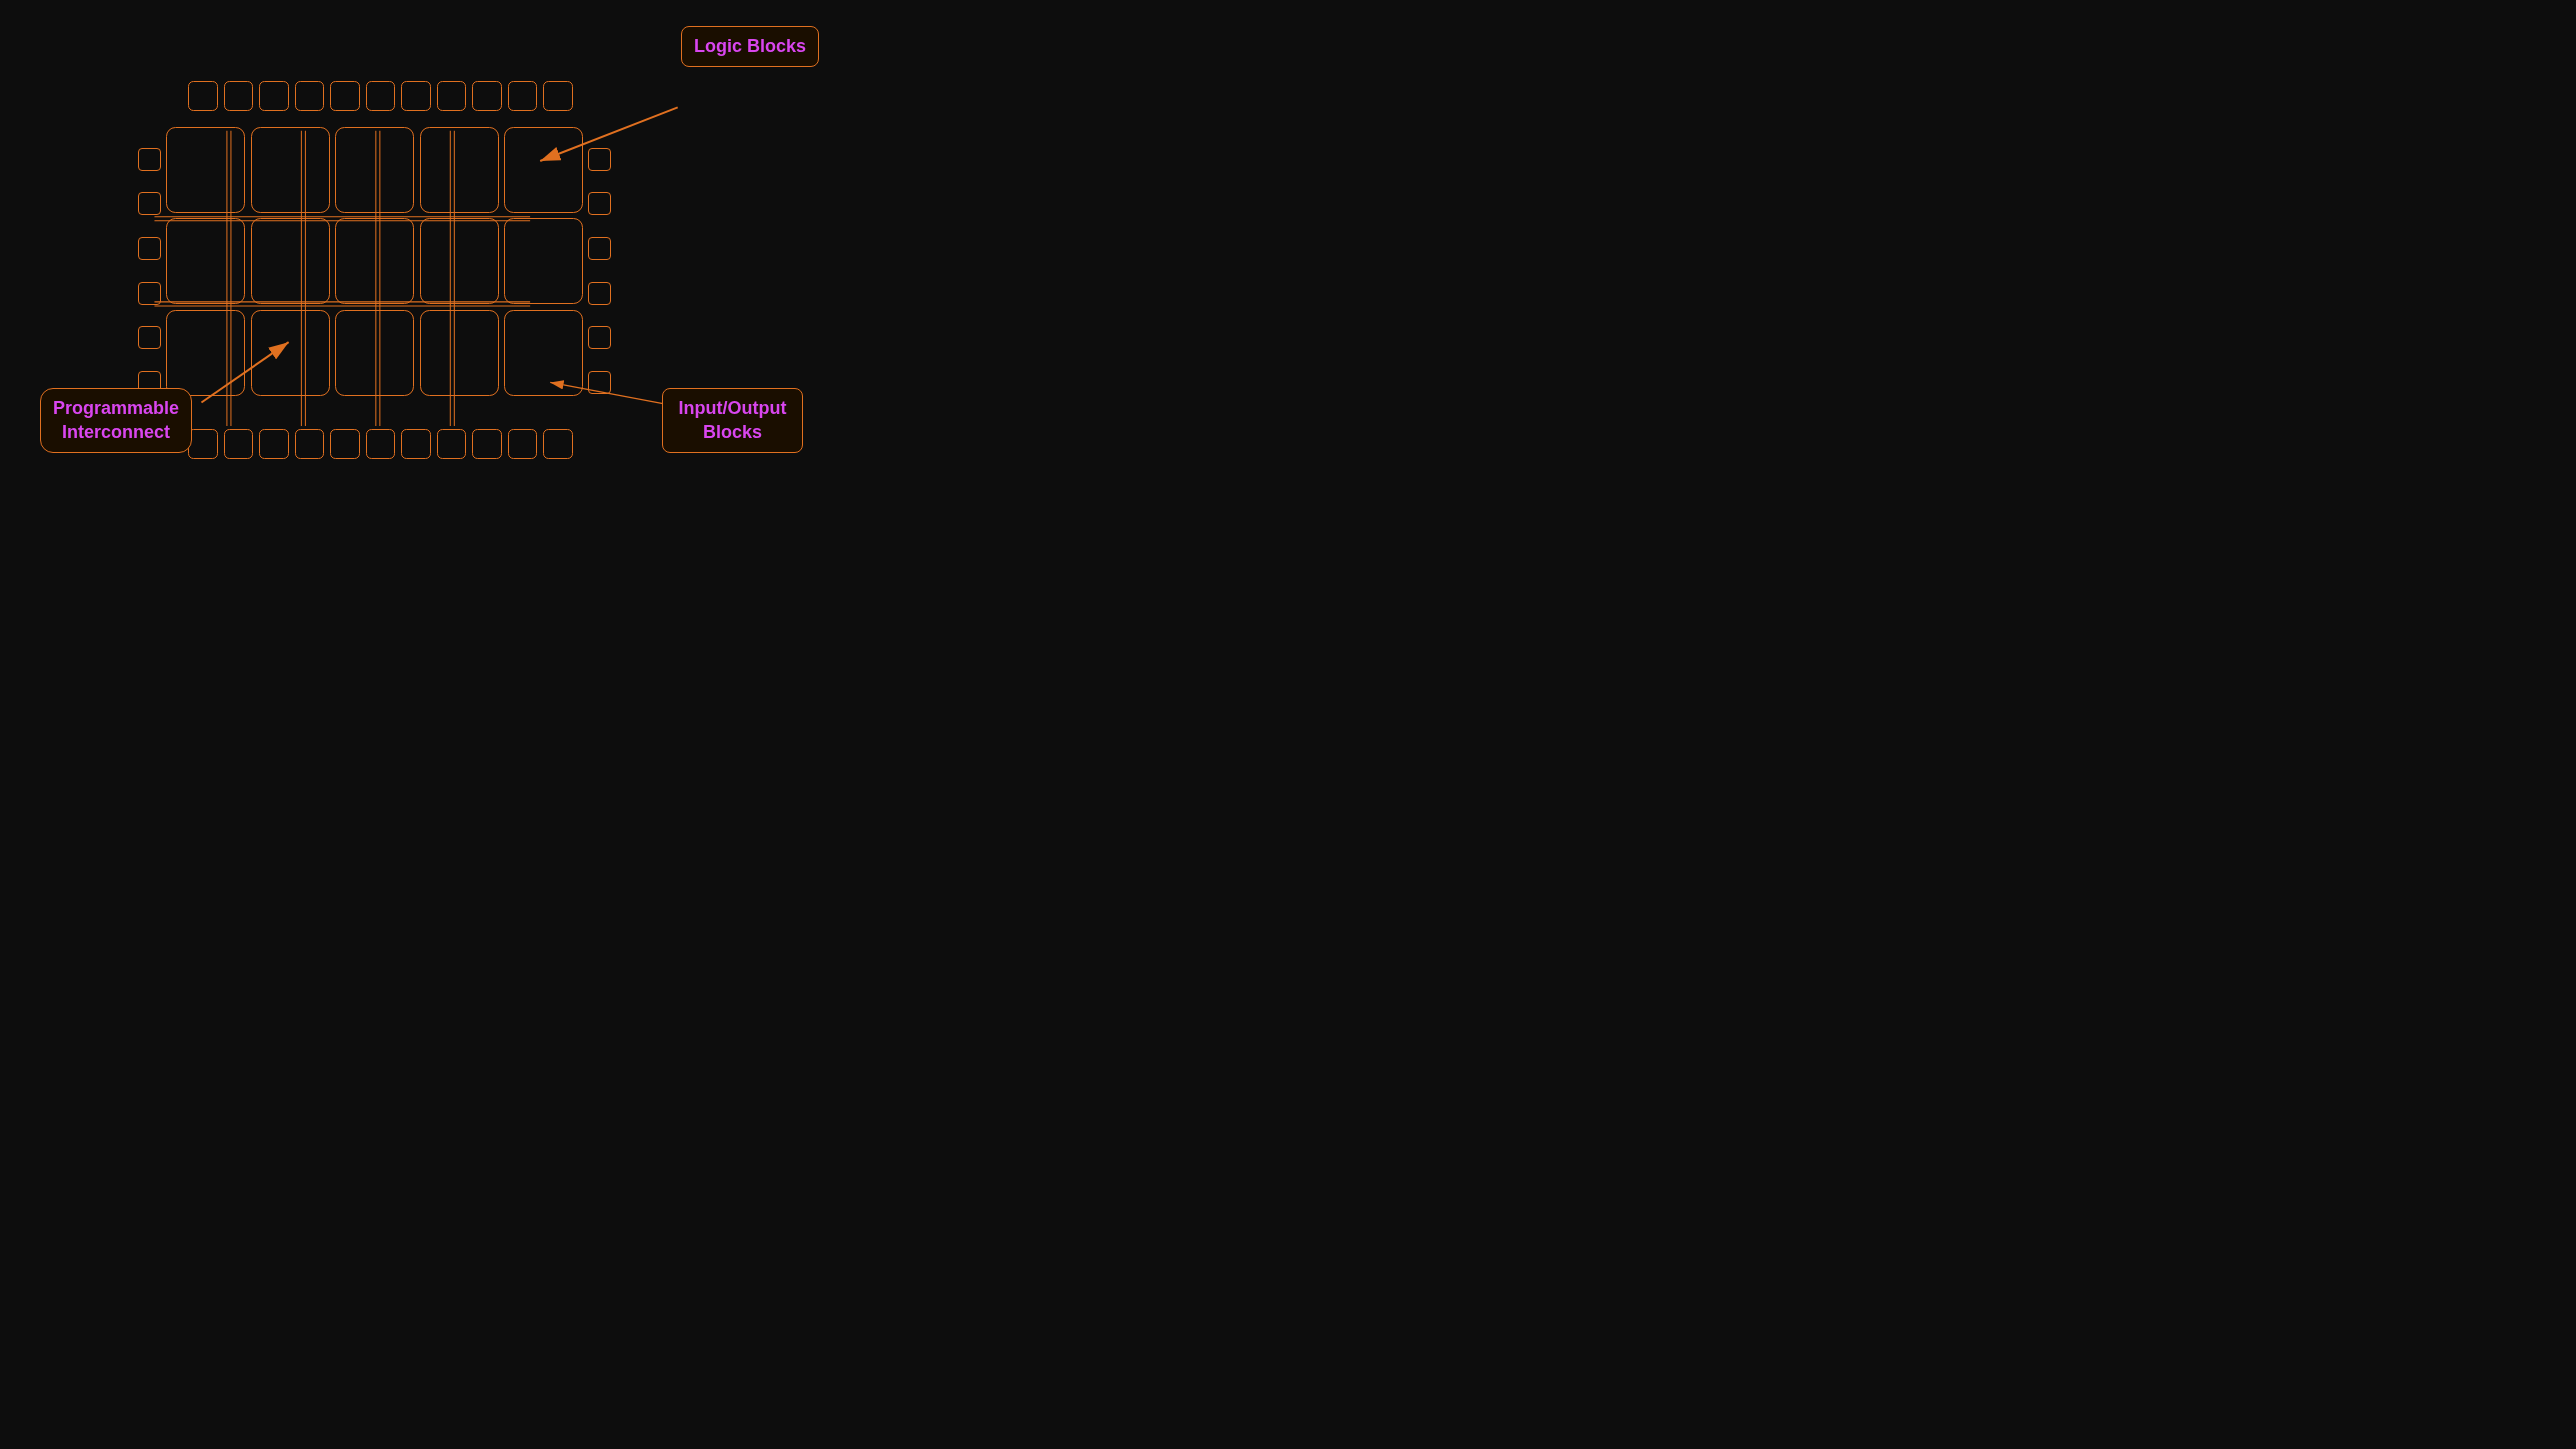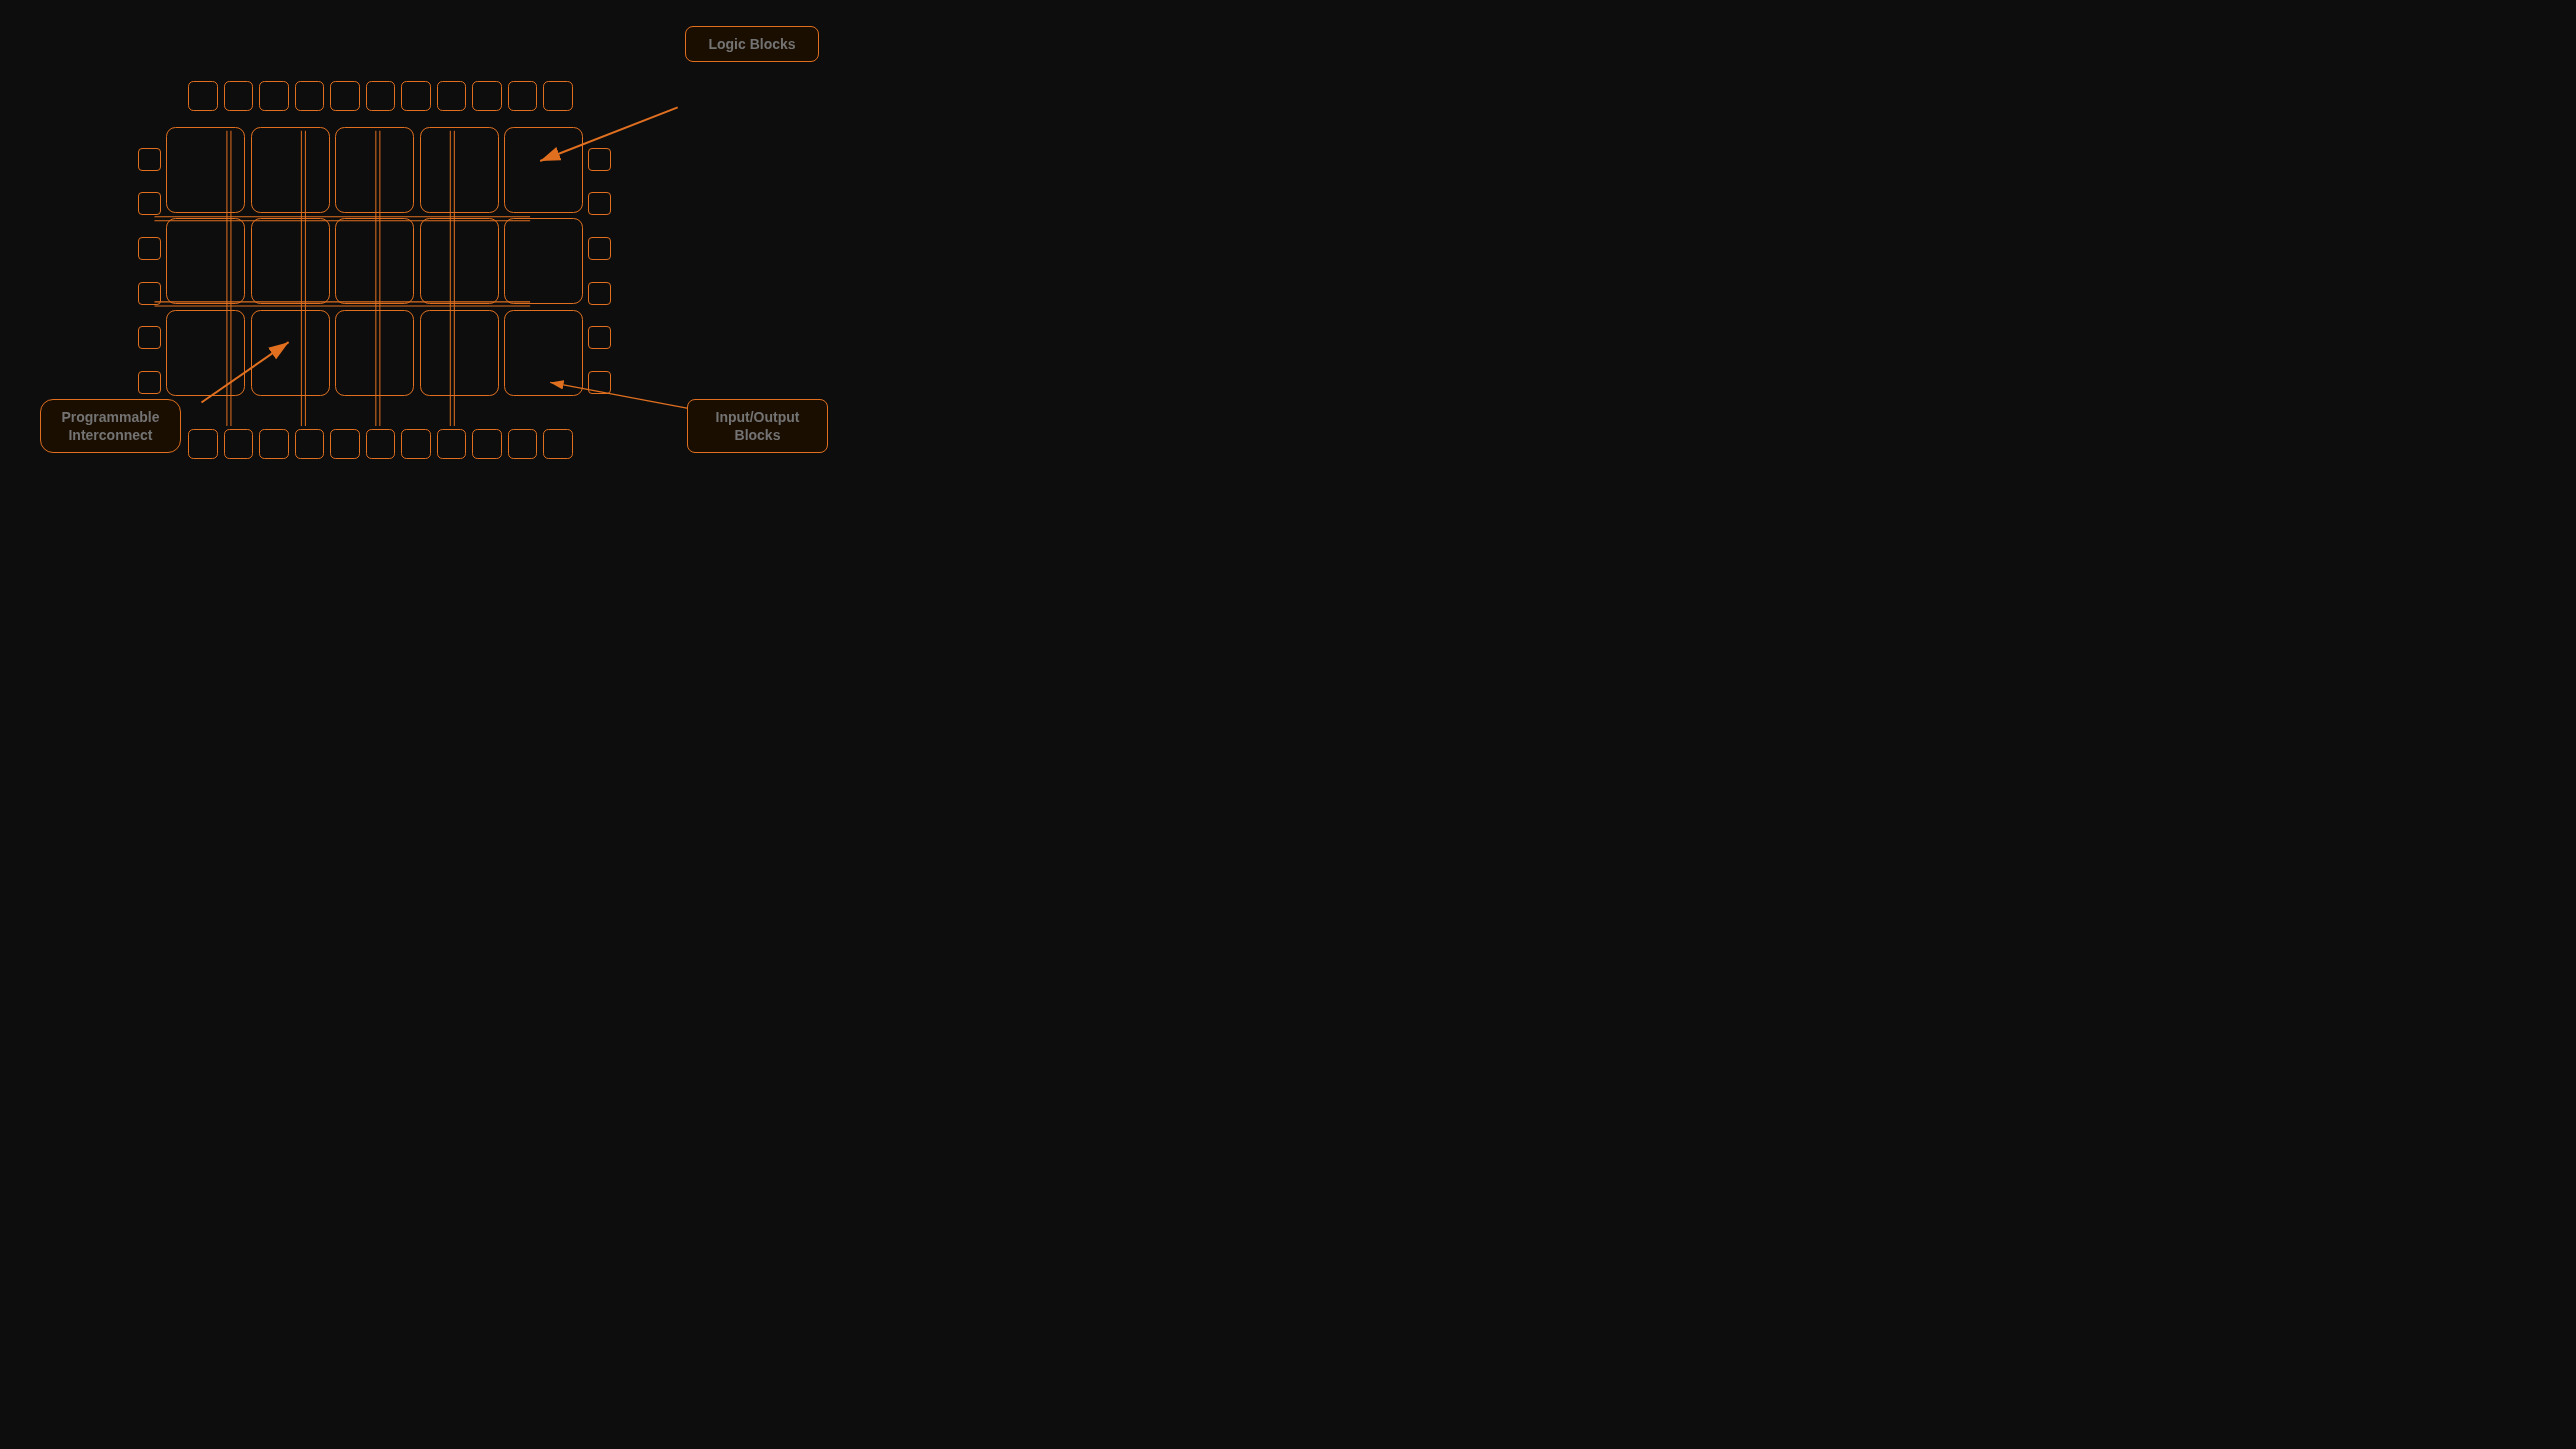--- a/index.html
+++ b/index.html
@@ -47,23 +47,23 @@
     .annotation-box {
       position: absolute;
       border: 1.3px solid #e07020;
       border-radius: 8px;
       background: #1a0e00;
       padding: 8px 12px;
       text-align: center;
     }
 
     .annotation-box .label {
-      color: #737373;
+      color: #d946ef;
       font-weight: bold;
-      font-size: 14px;
+      font-size: 18px;
       line-height: 1.3;
     }
 
     
     .arrows-svg {
       position: absolute;
       top: 0; left: 0;
       width: 100%;
       height: 100%;
       pointer-events: none;
@@ -193,19 +193,19 @@
 
   <div class="annotation-box" style="top: 25.5px; right: 40px; min-width:134px;">
     <span class="label">Logic Blocks</span>
   </div>
 
   <div class="annotation-box" style="bottom: 30px; left: 40px; min-width:141px;border-radius:13px;">
     <span class="label" style="white-space:pre-line;">Programmable
 Interconnect</span>
   </div>
 
-  <div class="annotation-box" style="bottom: 30px; right: 31px; min-width:141px;">
+  <div class="annotation-box" style="bottom: 30px; right: 56px; min-width:141px;">
     <span class="label" style="white-space:pre-line;">Input/Output
 Blocks</span>
   </div>
 
 </div>
 
 
 </body></html>

